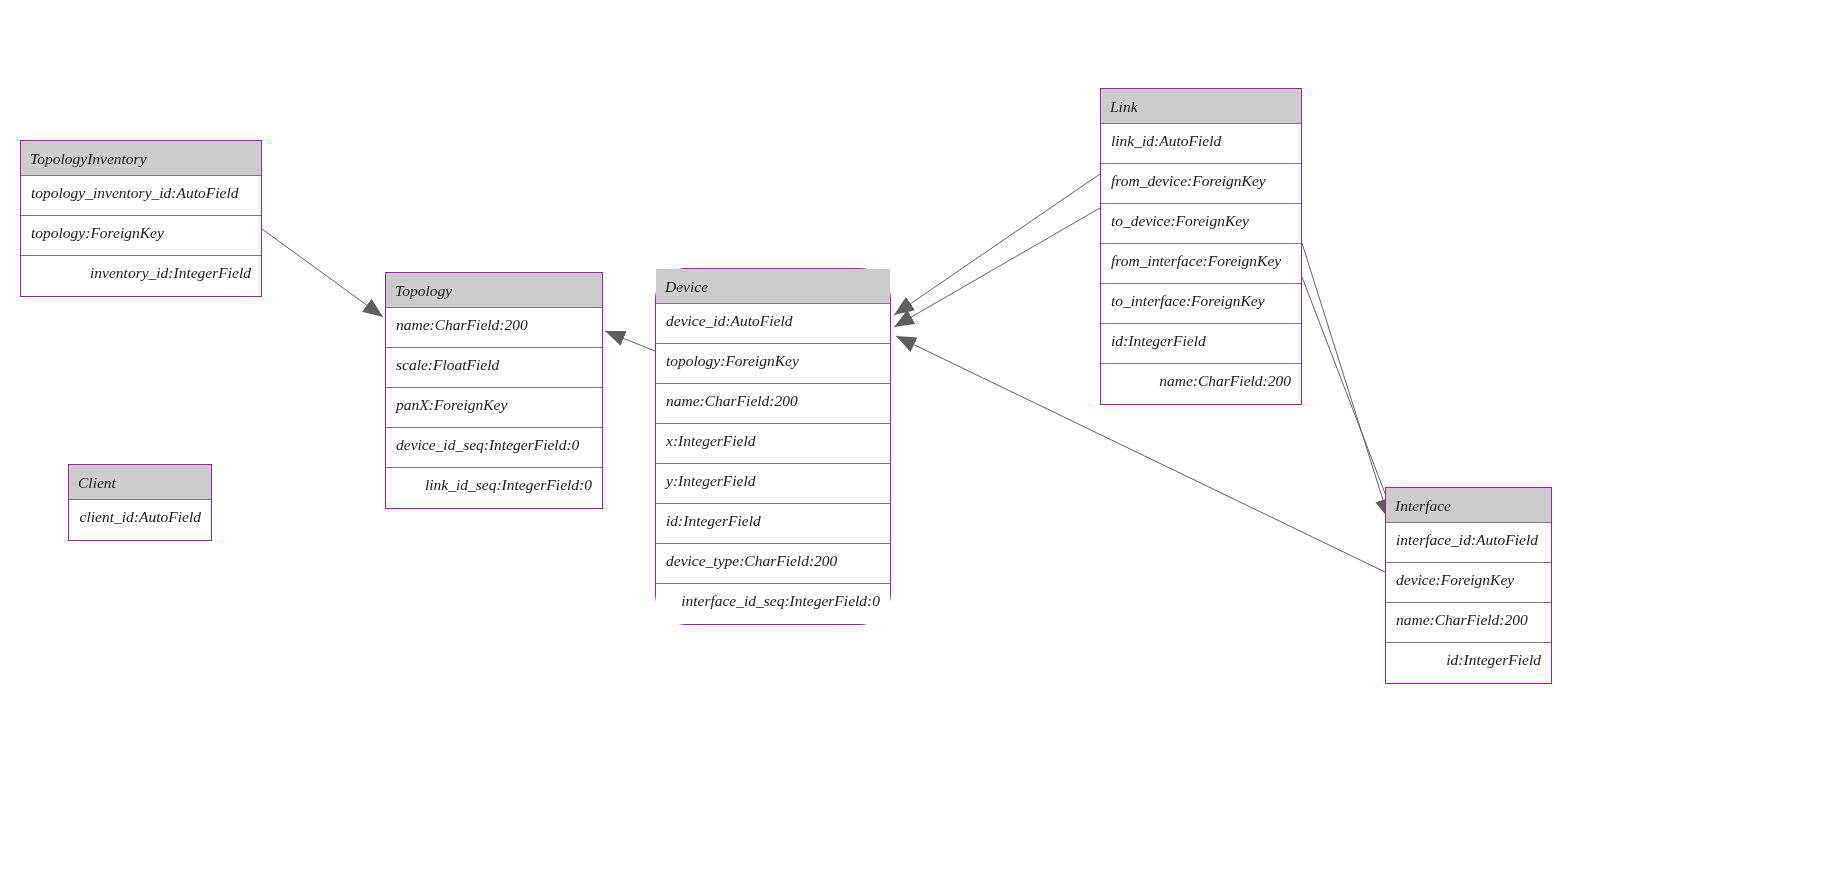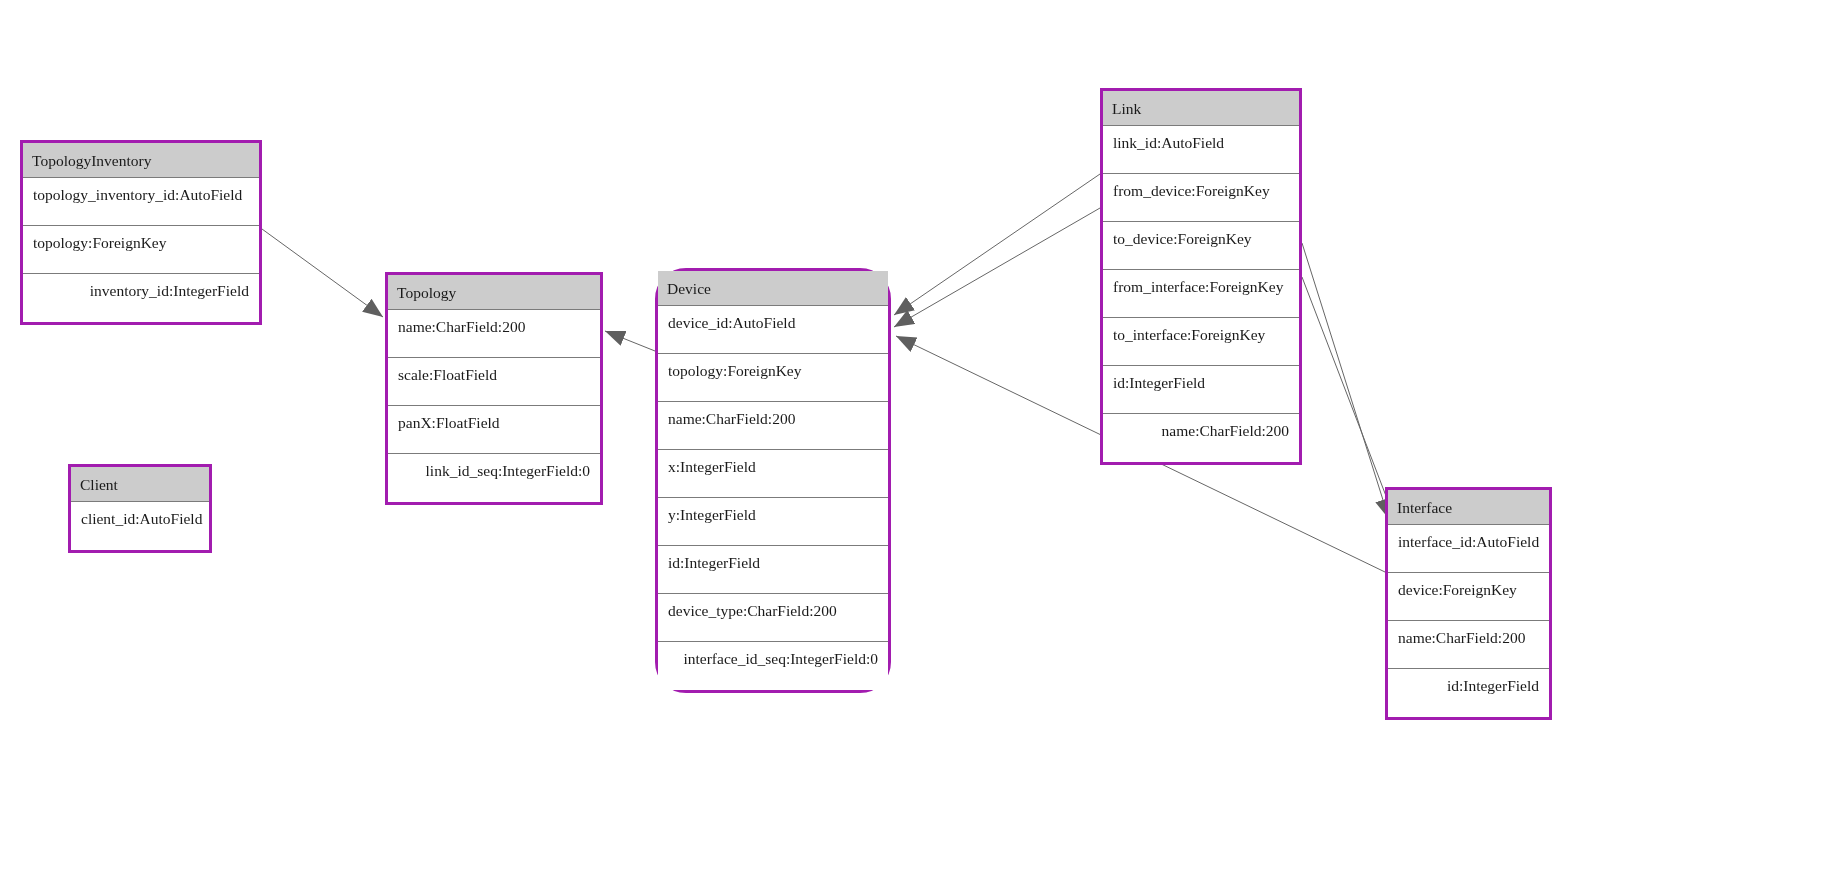--- a/index.html
+++ b/index.html
@@ -25,38 +25,39 @@
   #entities {
     position: absolute;
     left: 0;
     top: 0;
     width: 1824px;
     height: 874px;
   }
   .entity {
     position: absolute;
     background: #0c4a6e;
-    border: 3px solid #a21caf;
+    border: 1px solid #a21caf;
     box-sizing: border-box;
     box-shadow: 0 0 0 0 transparent;
+    font-style: italic;
   }
   .entity-header {
     background: #cccccc;
     border-bottom: 1px solid #7b7b7b;
     height: 35px;
     line-height: 35px;
     padding: 0 9px;
     font-size: 15.5px;
     color: #1a1a1a;
     box-sizing: border-box;
     white-space: nowrap;
     overflow: hidden;
   }
   .entity-row {
-    height: 48px;
+    height: 40px;
     line-height: 34.6px;
     padding: 0 10px;
     font-size: 15.5px;
     color: #1a1a1a;
     border-bottom: 1px solid #7b7b7b;
     box-sizing: border-box;
     background: #ffffff;
     white-space: nowrap;
     overflow: hidden;
   }
@@ -87,21 +88,22 @@
     <div class="entity" style="left: 20px; top: 140px; width: 242px;">
       <div class="entity-header" style="background: rgb(204, 204, 204);">TopologyInventory</div>
       <div class="entity-row">topology_inventory_id:AutoField</div>
       <div class="entity-row">topology:ForeignKey</div>
       <div class="entity-row">inventory_id:IntegerField</div>
     </div>
     <div class="entity" style="left: 385px; top: 272px; width: 218px;">
       <div class="entity-header" style="background: rgb(204, 204, 204);">Topology</div>
       <div class="entity-row">name:CharField:200</div>
       <div class="entity-row">scale:FloatField</div>
-      <div class="entity-row">panX:FloatField</div>
+      <div class="entity-row">panX:ForeignKey</div>
+      <div class="entity-row">device_id_seq:IntegerField:0</div>
       <div class="entity-row">link_id_seq:IntegerField:0</div>
     </div>
     <div class="entity" style="left: 68px; top: 452px; width: 144px; margin-top: 12px;">
       <div class="entity-header" style="background: rgb(204, 204, 204);">Client</div>
       <div class="entity-row">client_id:AutoField</div>
     </div>
     <div class="entity" style="left: 655px; top: 268px; width: 236px; border-radius: 31px;">
       <div class="entity-header" style="background: rgb(204, 204, 204);">Device</div>
       <div class="entity-row">device_id:AutoField</div>
       <div class="entity-row">topology:ForeignKey</div>

